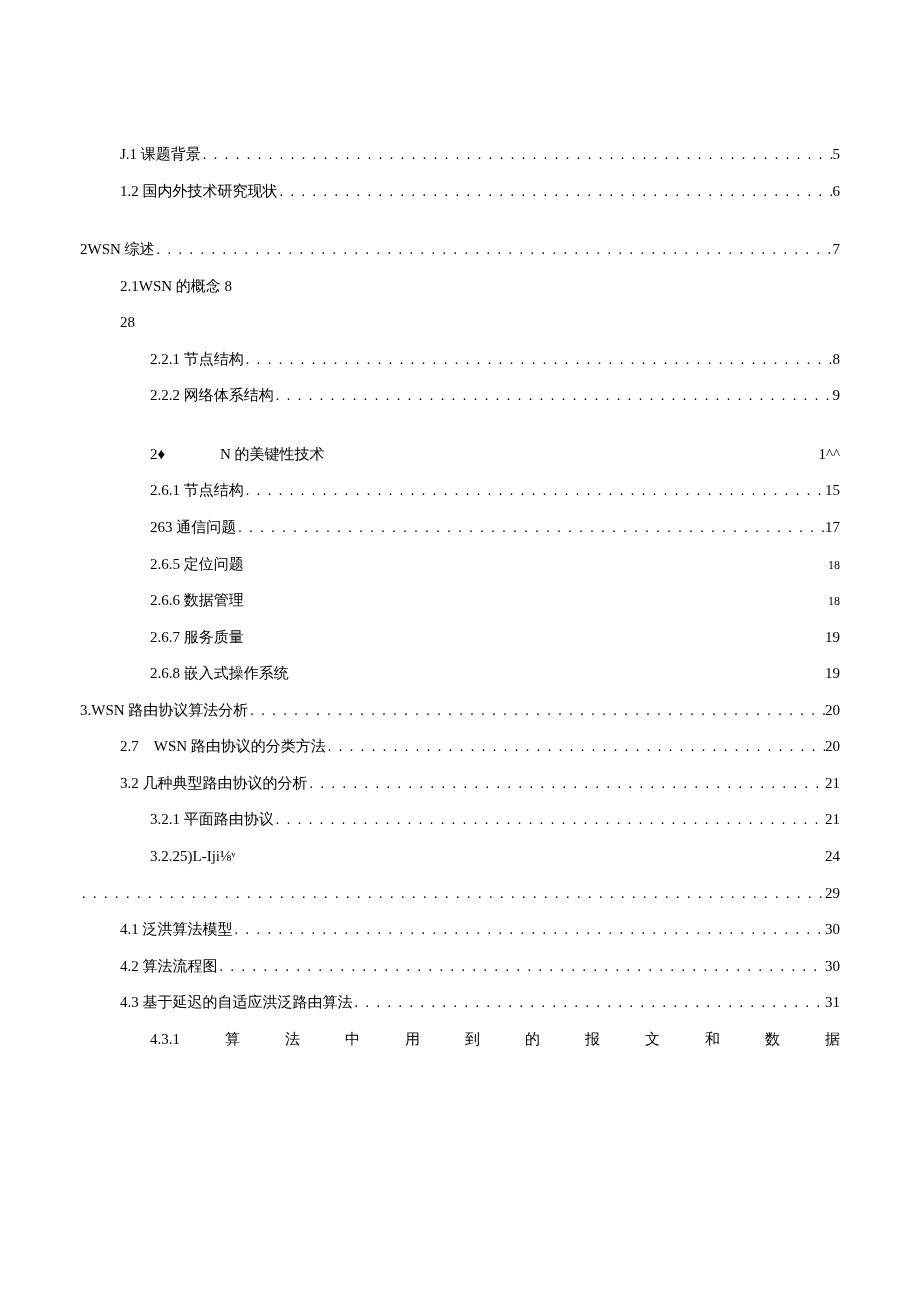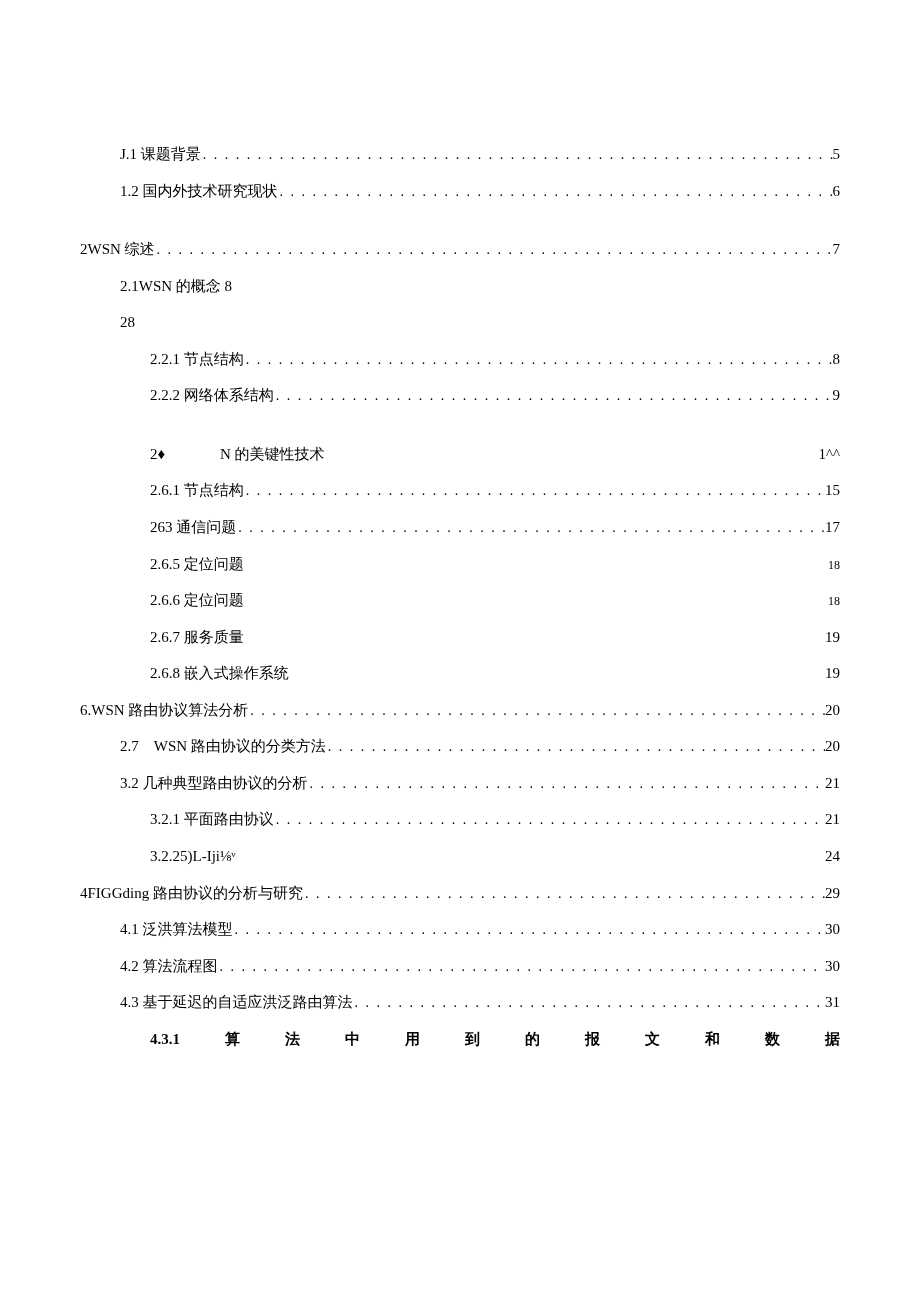--- a/index.html
+++ b/index.html
@@ -41,21 +41,20 @@
     .indent-1 { padding-left: 40px; }
     .indent-2 { padding-left: 70px; }
     .indent-0 { padding-left: 0; }
     .spacer { flex: 1 1 auto; }
     .gap { height: 22px; }
     .justify {
       display: flex;
       justify-content: space-between;
       align-items: center;
       margin-bottom: 0;
-      font-weight: bold;
     }
     .smsub { font-size: 11px; vertical-align: sub; }
   </style>
 </head>
 <body>
 
 <div class="toc" id="toc-root">
     <div class="entry indent-1">
       <span class="label">J.1 课题背景</span>
       <span class="leader"></span>
@@ -106,36 +105,36 @@
       <span class="label">263 通信问题</span>
       <span class="leader"></span>
       <span class="page">17</span>
     </div>
     <div class="entry indent-2">
       <span class="label">2.6.5 定位问题</span>
       <span class="spacer"></span>
       <span class="page" style="font-size: 12px;">18</span>
     </div>
     <div class="entry indent-2">
-      <span class="label">2.6.6 定位问题</span>
+      <span class="label">2.6.6 数据管理</span>
       <span class="spacer"></span>
       <span class="page" style="font-size: 12px;">18</span>
     </div>
     <div class="entry indent-2">
       <span class="label">2.6.7 服务质量</span>
       <span class="spacer"></span>
       <span class="page">19</span>
     </div>
     <div class="entry indent-2">
       <span class="label">2.6.8 嵌入式操作系统</span>
       <span class="spacer"></span>
       <span class="page">19</span>
     </div>
     <div class="entry indent-0">
-      <span class="label">6.WSN 路由协议算法分析</span>
+      <span class="label">3.WSN 路由协议算法分析</span>
       <span class="leader"></span>
       <span class="page">20</span>
     </div>
     <div class="entry indent-1">
       <span class="label">2.7　WSN 路由协议的分类方法</span>
       <span class="leader"></span>
       <span class="page">20</span>
     </div>
     <div class="entry indent-1">
       <span class="label">3.2 几种典型路由协议的分析</span>
@@ -146,21 +145,20 @@
       <span class="label">3.2.1 平面路由协议</span>
       <span class="leader"></span>
       <span class="page">21</span>
     </div>
     <div class="entry indent-2">
       <span class="label">3.2.25)L-Iji⅛ᵛ</span>
       <span class="spacer"></span>
       <span class="page">24</span>
     </div>
     <div class="entry indent-0">
-      <span class="label">4FIGGding 路由协议的分析与研究</span>
       <span class="leader"></span>
       <span class="page">29</span>
     </div>
     <div class="entry indent-1">
       <span class="label">4.1 泛洪算法模型</span>
       <span class="leader"></span>
       <span class="page">30</span>
     </div>
     <div class="entry indent-1">
       <span class="label">4.2 算法流程图</span>

